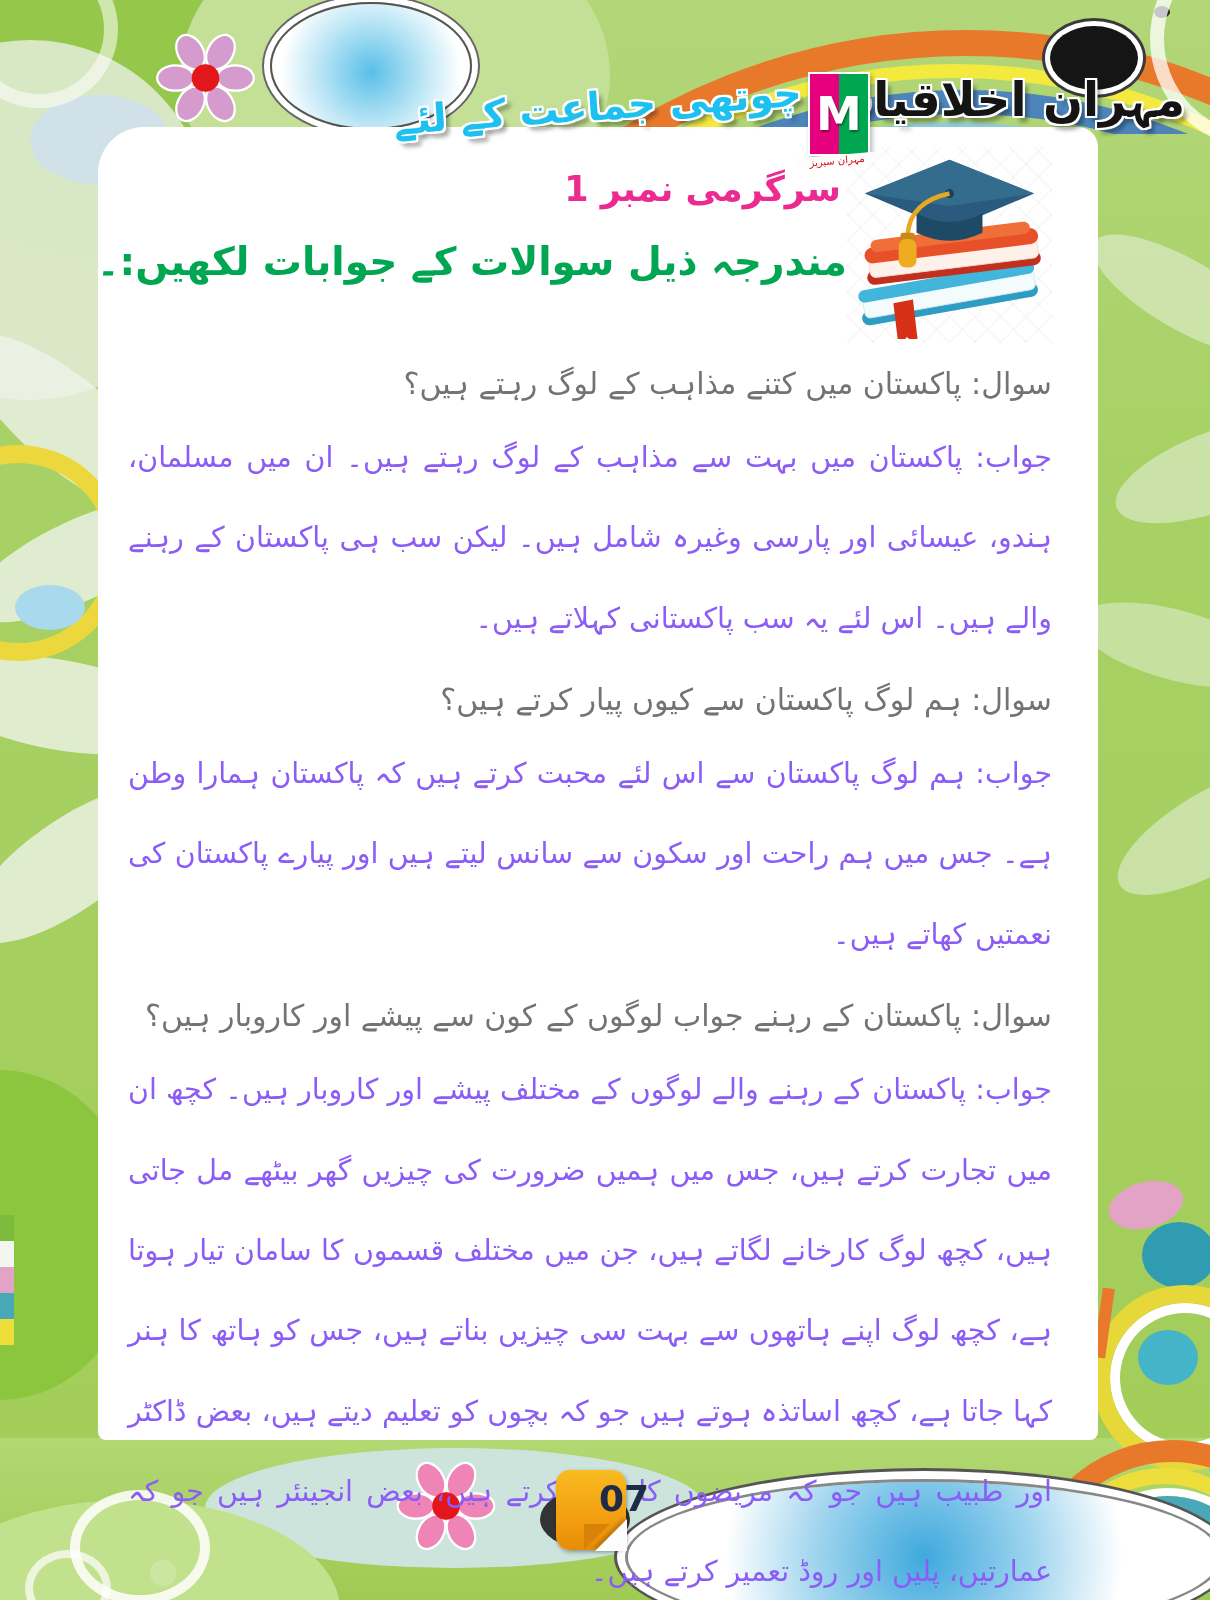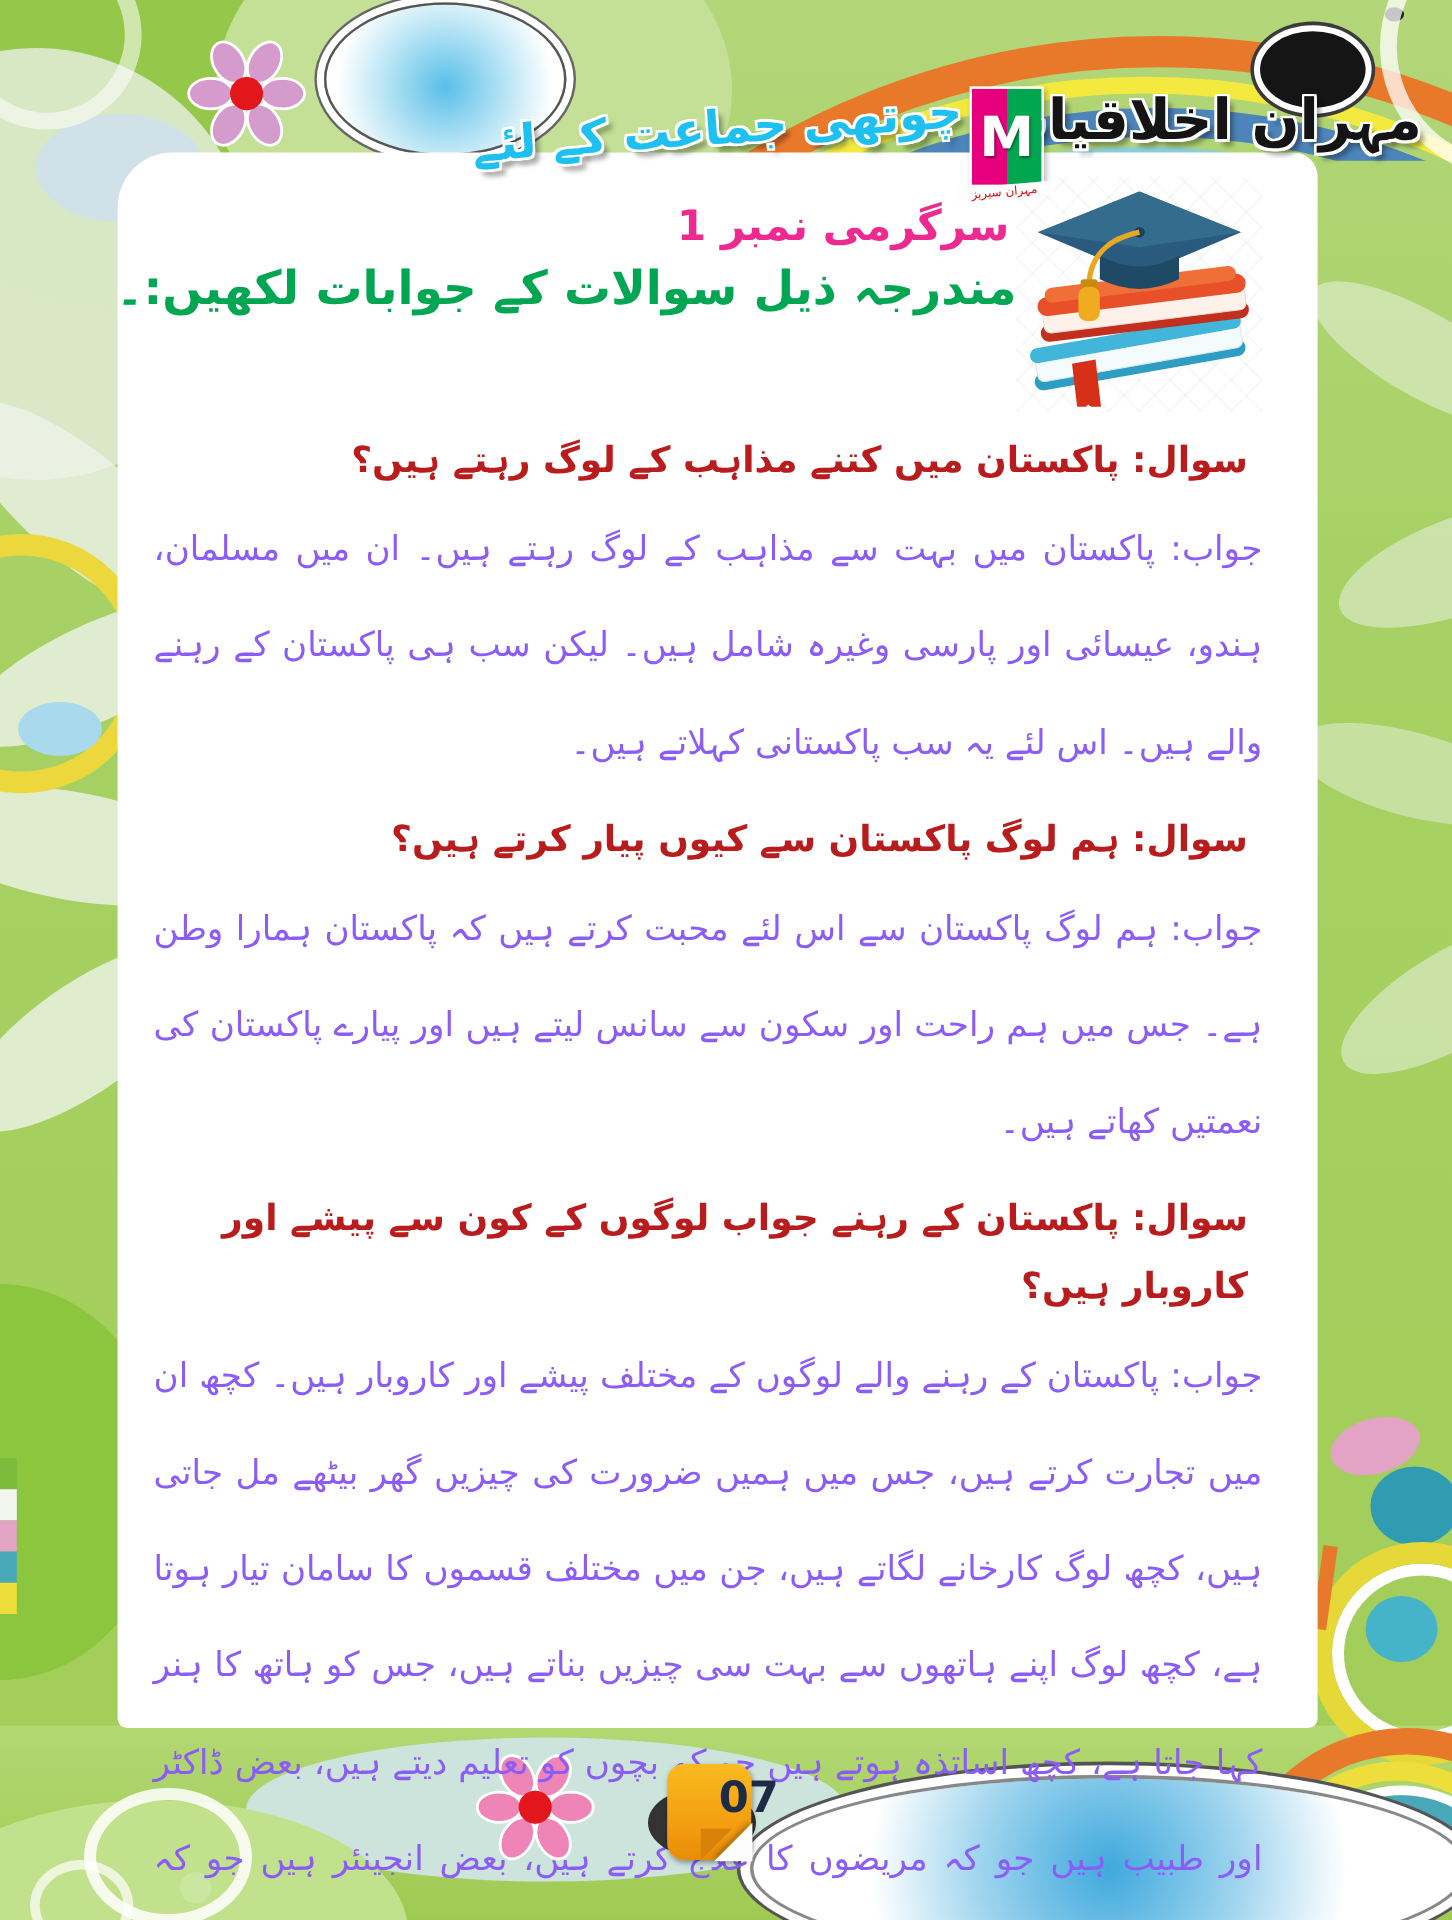--- a/index.html
+++ b/index.html
@@ -76,23 +76,23 @@
       transform:rotate(-4deg);white-space:nowrap;
       text-shadow:2px 0 #fff,-2px 0 #fff,0 2px #fff,0 -2px #fff,2px 2px #fff,-2px -2px #fff,2px -2px #fff,-2px 2px #fff,5px 6px 4px rgba(0,0,0,.35);}
   
   .panel{left:98px;top:127px;width:1000px;height:1313px;background:#fff;z-index:5;
       border-radius:46px 20px 8px 8px;box-sizing:border-box;padding:14px 46px 0 30px;direction:rtl;}
   .panel-head{display:flex;align-items:flex-start;}
   .books-wrap{width:205px;flex:0 0 auto;margin-top:6px;
       background:repeating-linear-gradient(45deg,rgba(0,0,0,.025) 0 2px,transparent 2px 18px),
                  repeating-linear-gradient(-45deg,rgba(0,0,0,.025) 0 2px,transparent 2px 18px);}
   .titles{flex:1 1 auto;text-align:right;padding-top:28px;}
-  .activity-label{color:#ec2a90;font-size:35px;font-weight:bold;margin:0 6px 8px 0;}
+  .activity-label{color:#ec2a90;font-size:35px;font-weight:bold;margin:0 6px 30px 0;}
   .instruction{color:#00a651;font-size:39px;font-weight:bold;white-space:nowrap;}
-  .question{color:#b91c1c;font-size:30px;font-weight:bold;text-align:right;line-height:1.9;margin:12px 12px 6px;}
+  .question{color:#737373;font-size:30px;font-weight:normal;text-align:right;line-height:1.9;margin:12px 0 6px;}
   .answer{color:#8b5cf6;font-size:28.5px;line-height:2.82;text-align:justify;text-justify:inter-word;margin:0;}
   
   .page-badge{left:556px;top:1470px;width:70px;height:80px;z-index:7;border-radius:14px;
       background:linear-gradient(180deg,#f9bb20 0%,#f29a0e 70%,#e88c07 100%);
       box-shadow:1px 2px 4px rgba(0,0,0,.35);}
   .page-badge-number{color:#1e2b46;font-size:36px;font-weight:bold;text-align:center;margin-top:8px;
       font-family:"DejaVu Sans",sans-serif;margin-left:43px;}
   .fold-white{position:absolute;right:-1px;bottom:-1px;width:0;height:0;
       border-bottom:32px solid #fdfdfd;border-left:32px solid transparent;filter:drop-shadow(-2px -2px 2px rgba(0,0,0,.25));}
   .fold-shade{position:absolute;right:16px;bottom:0;width:0;height:0;

